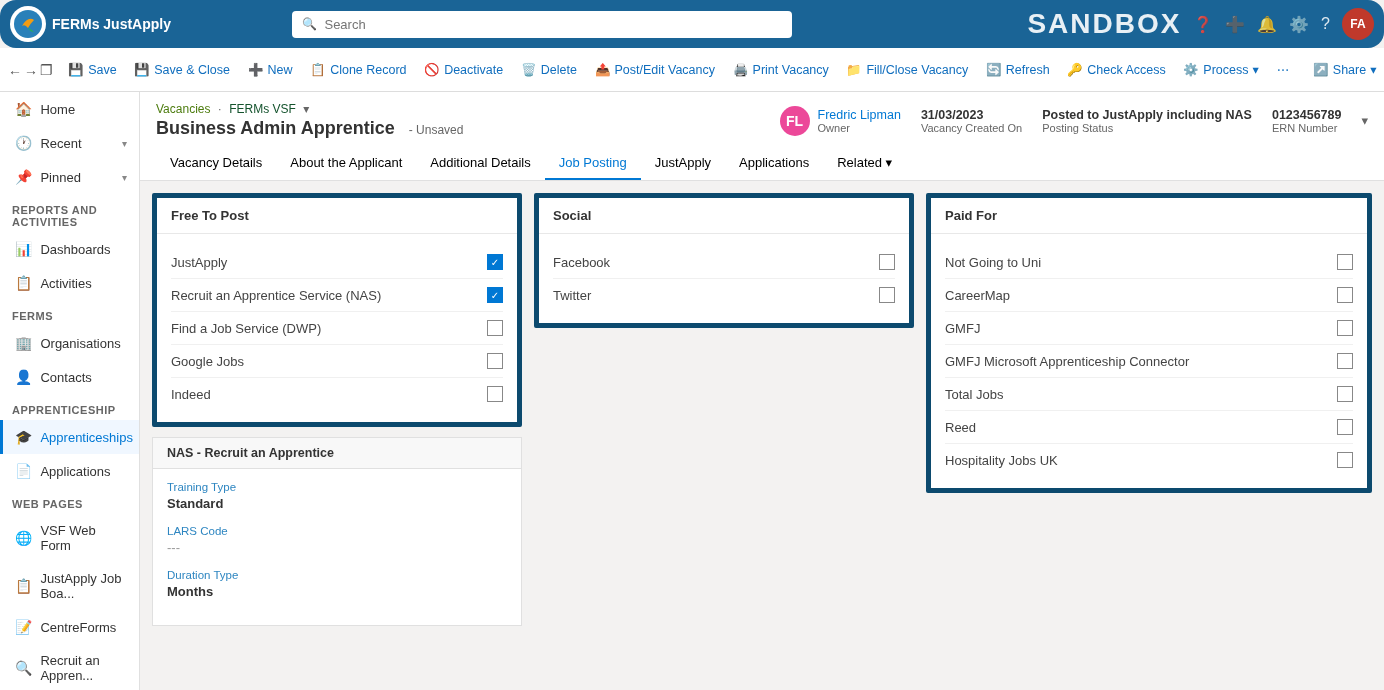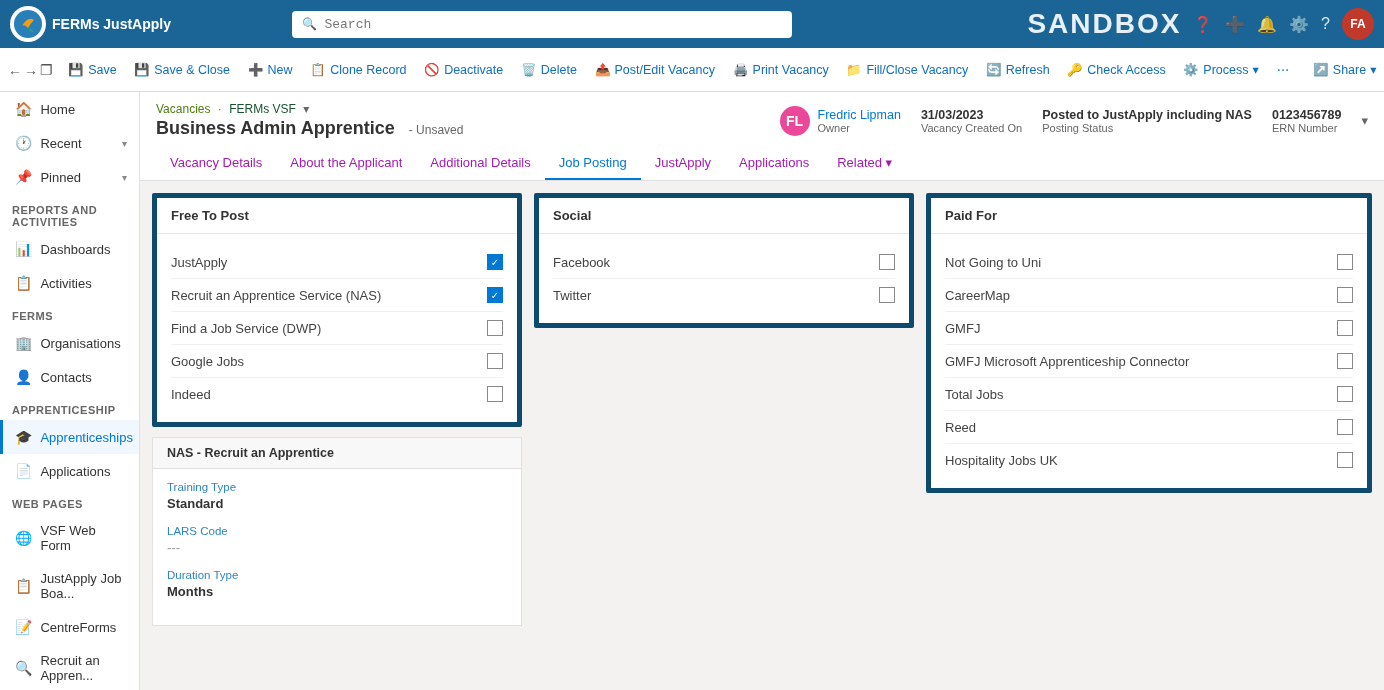--- a/index.html
+++ b/index.html
@@ -6,20 +6,21 @@
     body { font-family: 'Segoe UI', Arial, sans-serif; font-size: 13px; background: #f3f2f1; color: #333; height: 690px; overflow: hidden; }
 
     
     .top-nav {
       background: #1a6496;
       height: 48px;
       display: flex;
       align-items: center;
       padding: 0 10px;
       gap: 8px;
+      border-radius: 16px;
     }
     .top-nav .logo-area {
       display: flex;
       align-items: center;
       gap: 6px;
       color: white;
       font-weight: bold;
       font-size: 14px;
       min-width: 140px;
     }
@@ -40,21 +41,20 @@
       position: relative;
     }
     .search-bar input {
       width: 100%;
       padding: 6px 12px 6px 32px;
       border-radius: 4px;
       border: none;
       font-size: 13px;
       background: white;
       outline: none;
-      font-family: Liberation Mono, monospace;
     }
     .search-icon-pos {
       position: absolute;
       left: 10px;
       top: 50%;
       transform: translateY(-50%);
       color: #999;
       font-size: 12px;
     }
     .top-nav-right {
@@ -227,21 +227,21 @@
 
     
     .record-tabs {
       display: flex;
       gap: 0;
       margin-top: 8px;
     }
     .tab-item {
       padding: 8px 14px;
       font-size: 13px;
-      color: #a21caf;
+      color: #000000;
       cursor: pointer;
       border-bottom: 2px solid transparent;
       white-space: nowrap;
     }
     .tab-item.active { color: #0078d4; border-bottom-color: #0078d4; font-weight: 500; }
 
     
     .form-content {
       padding: 12px;
       display: flex;

